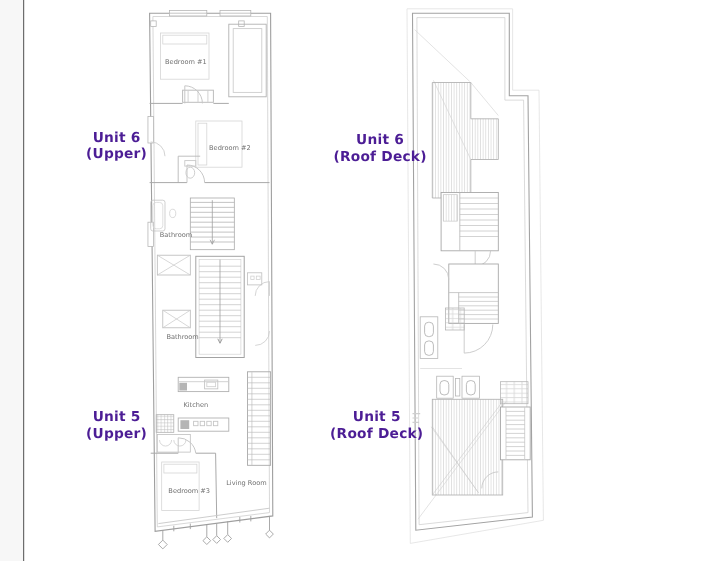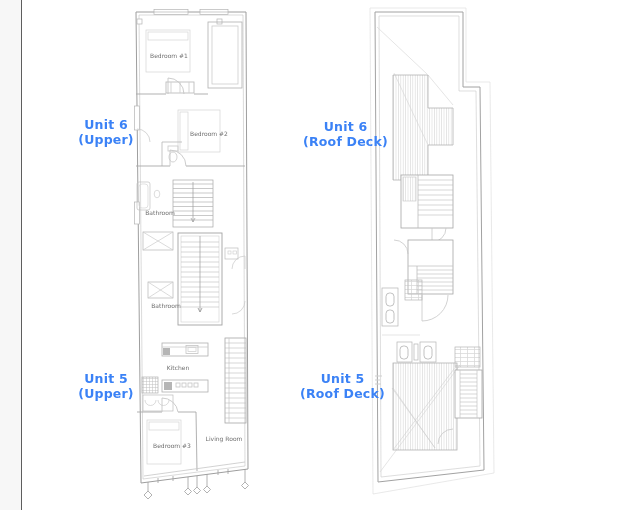--- a/index.html
+++ b/index.html
@@ -3,21 +3,21 @@
 <meta charset="utf-8">
 <style>
   html,body{margin:0;padding:0;}
   body{width:640px;height:510px;background:#ffffff;overflow:hidden;position:relative;
        font-family:"DejaVu Sans","Liberation Sans",sans-serif;}
   .canvas{position:absolute;inset:0;}
   .margin-strip{position:absolute;left:0;top:0;width:21px;height:510px;background:#f7f7f7;}
   .edge-line{position:absolute;left:21px;top:0;width:1px;height:510px;background:#5e5e5e;}
   svg.plan{position:absolute;}
   .plan text{font-family:"DejaVu Sans","Liberation Sans",sans-serif;font-size:6px;fill:#707070;}
-  .unit-label{position:absolute;text-align:center;color:#3b82f6;font-weight:bold;
+  .unit-label{position:absolute;text-align:center;color:#4c1d95;font-weight:bold;
               font-size:12.5px;line-height:14.5px;letter-spacing:.2px;}
 </style>
 </head>
 <body>
 
 <div class="canvas">
 
   <div class="margin-strip"></div>
   <div class="edge-line"></div>
 

